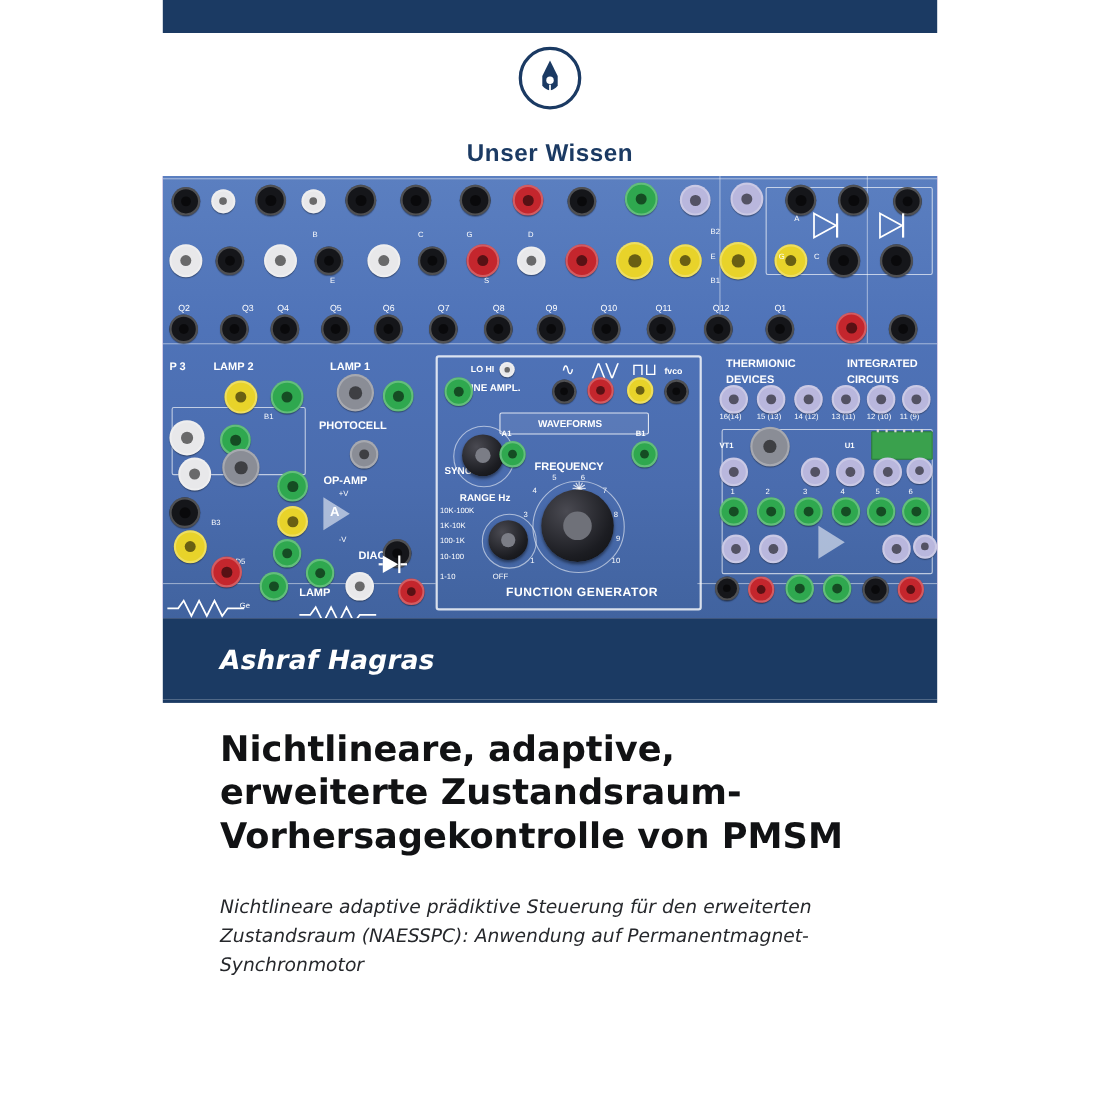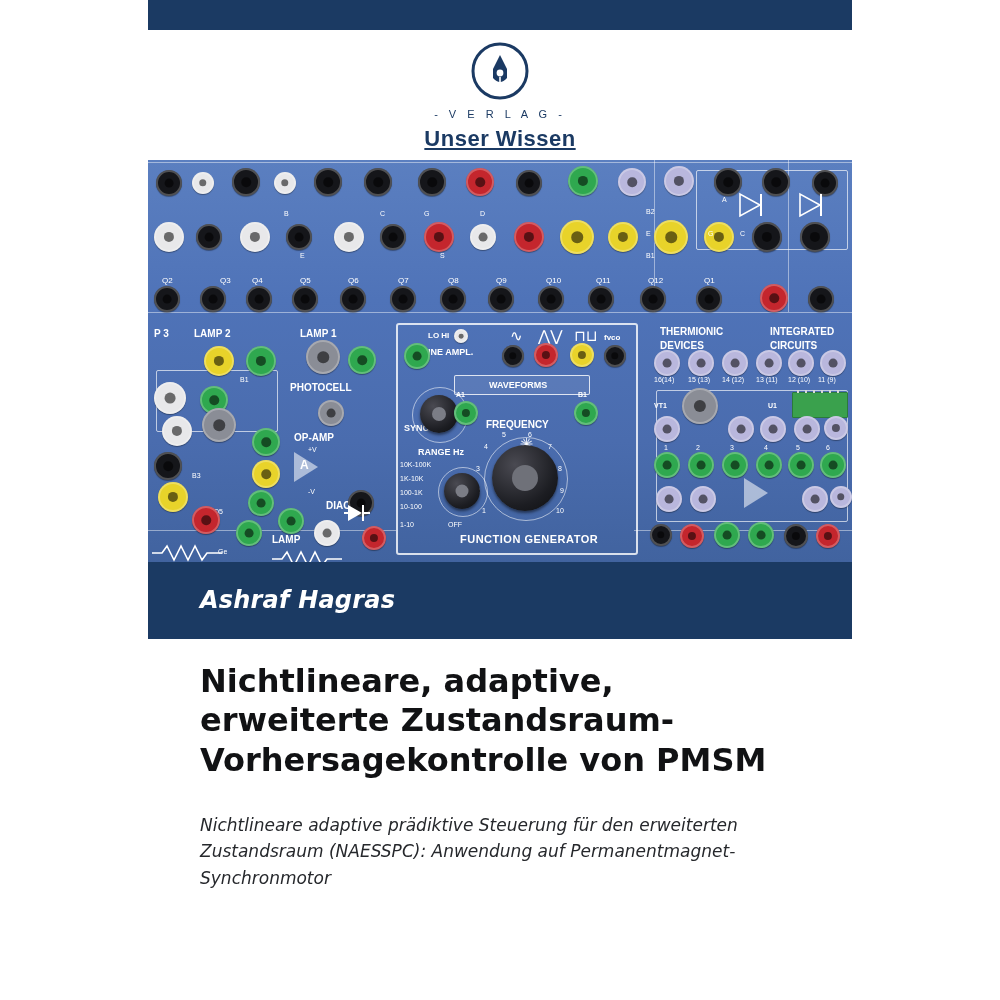--- a/index.html
+++ b/index.html
@@ -75,21 +75,20 @@
     position: absolute;
     left: 0;
     top: 96px;
     width: 704px;
     text-align: center;
     font-size: 22px;
     font-weight: bold;
     color: #1b3a63;
     font-family: "Liberation Sans", sans-serif;
     letter-spacing: 0.5px;
-    text-decoration: underline;
   }
 
   
   .photo {
     position: absolute;
     left: 0;
     top: 160px;
     width: 704px;
     height: 402px;
     overflow: hidden;
@@ -288,21 +287,20 @@
 
     <div class="pub-area">
       <div class="pub-logo">
         <svg width="58" height="58" viewBox="0 0 58 58">
           <circle cx="29" cy="29" r="27" fill="none" stroke="#1b3a63" stroke-width="3"></circle>
           <path d="M29 13 L36 27 L36 36 Q29 44 22 36 L22 27 Z" fill="#1b3a63"></path>
           <circle cx="29" cy="31" r="3.4" fill="#ffffff"></circle>
           <rect x="28.2" y="35" width="1.6" height="9" fill="#ffffff"></rect>
         </svg>
       </div>
-      <div class="pub-verlag">-  V E R L A G  -</div>
       <div class="pub-name">Unser Wissen</div>
     </div>
 
     <div class="photo">
       <div class="board"></div>
 
       <div class="silk">
         <div class="hline" style="left:0;top:2px;width:704px;"></div>
         <div class="hline" style="left:0;top:152px;width:704px;"></div>
         <div class="hline" style="left:0;top:370px;width:248px;"></div>

